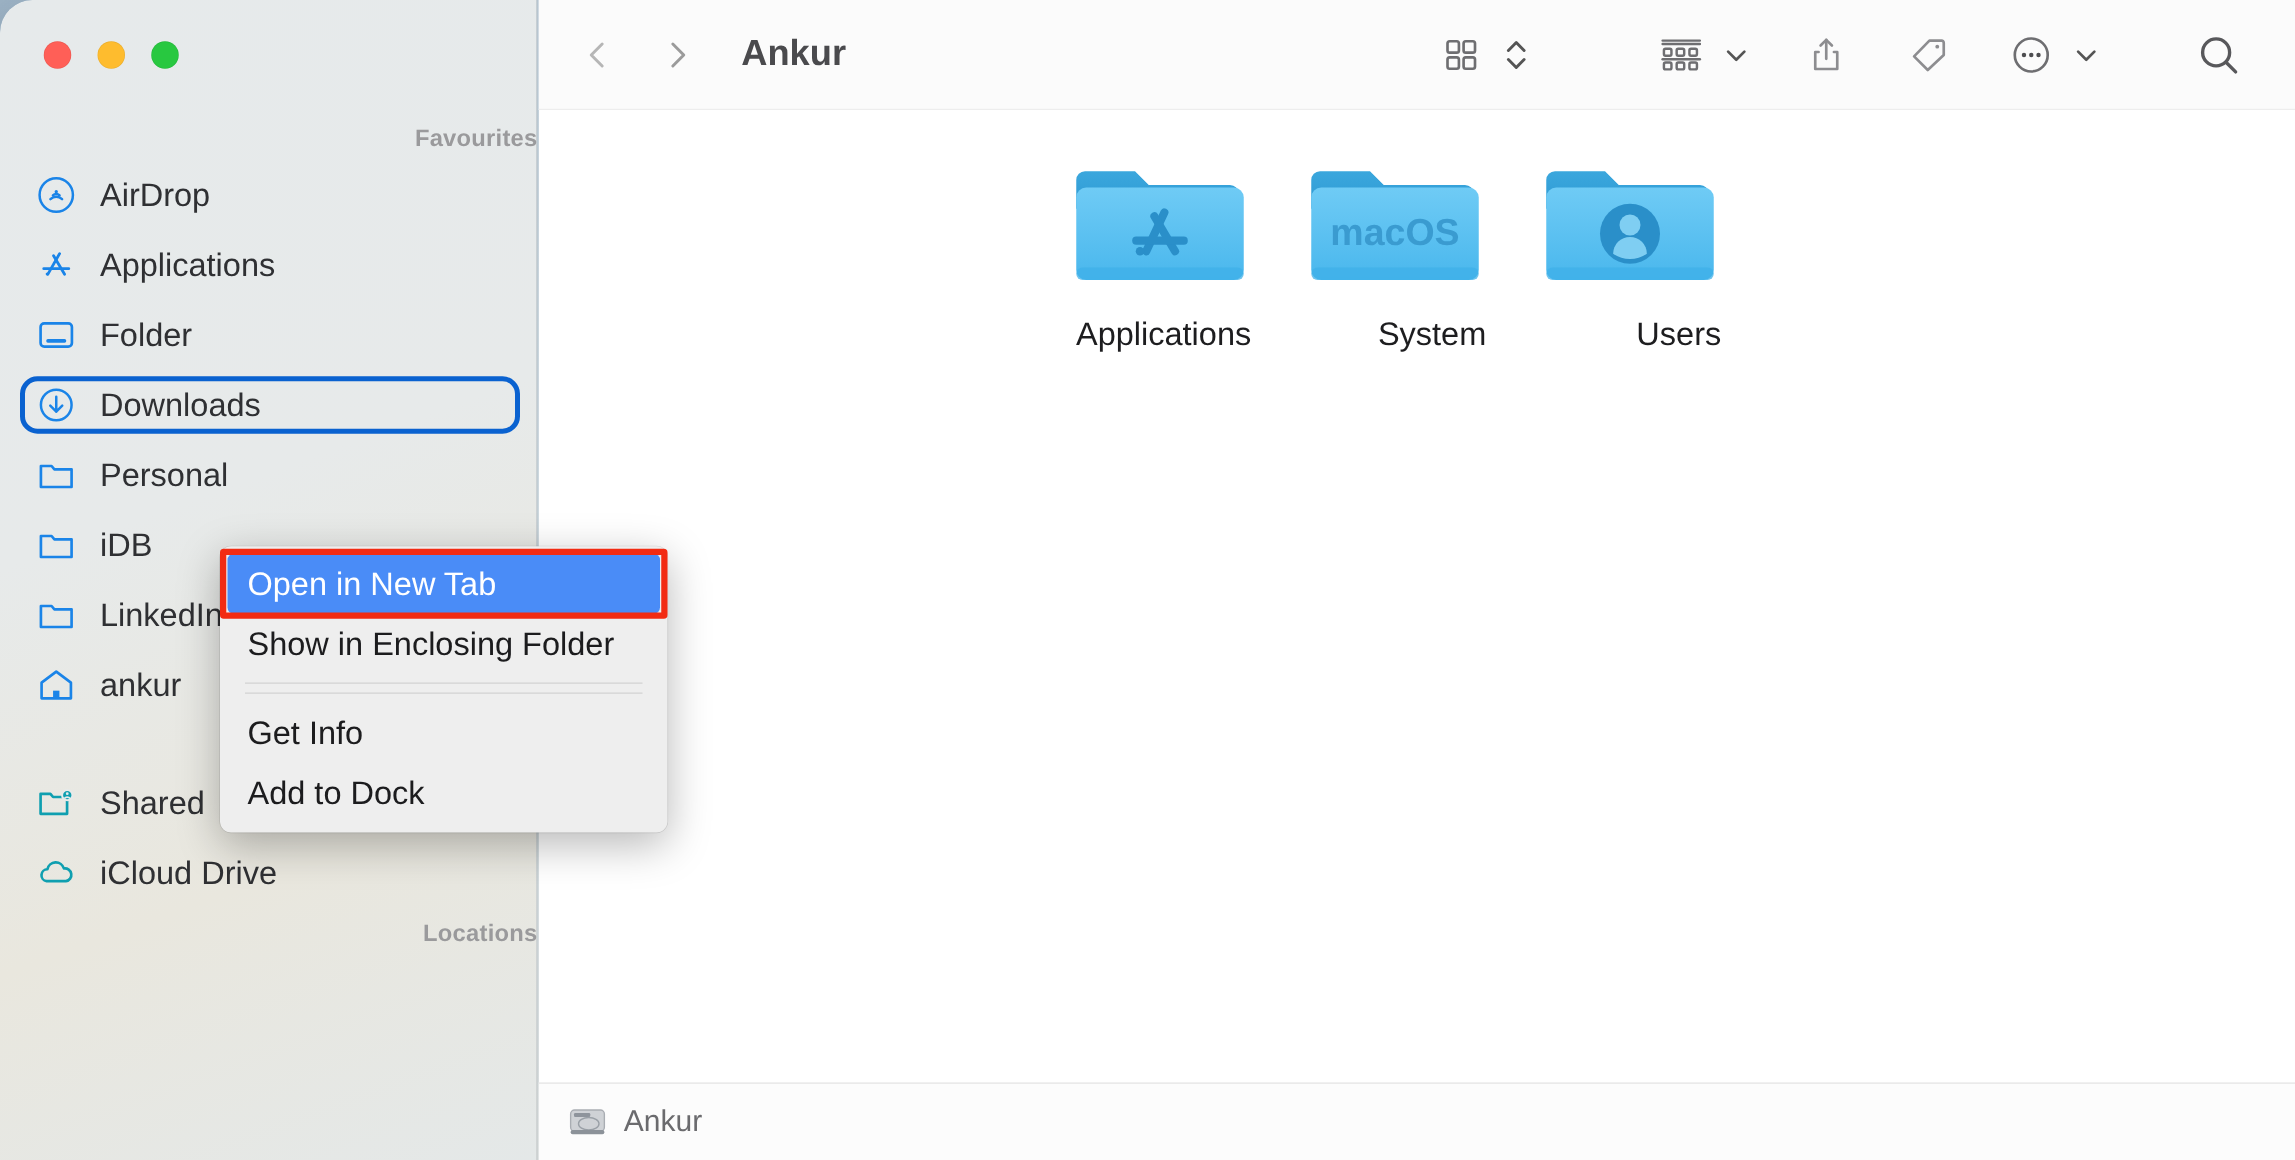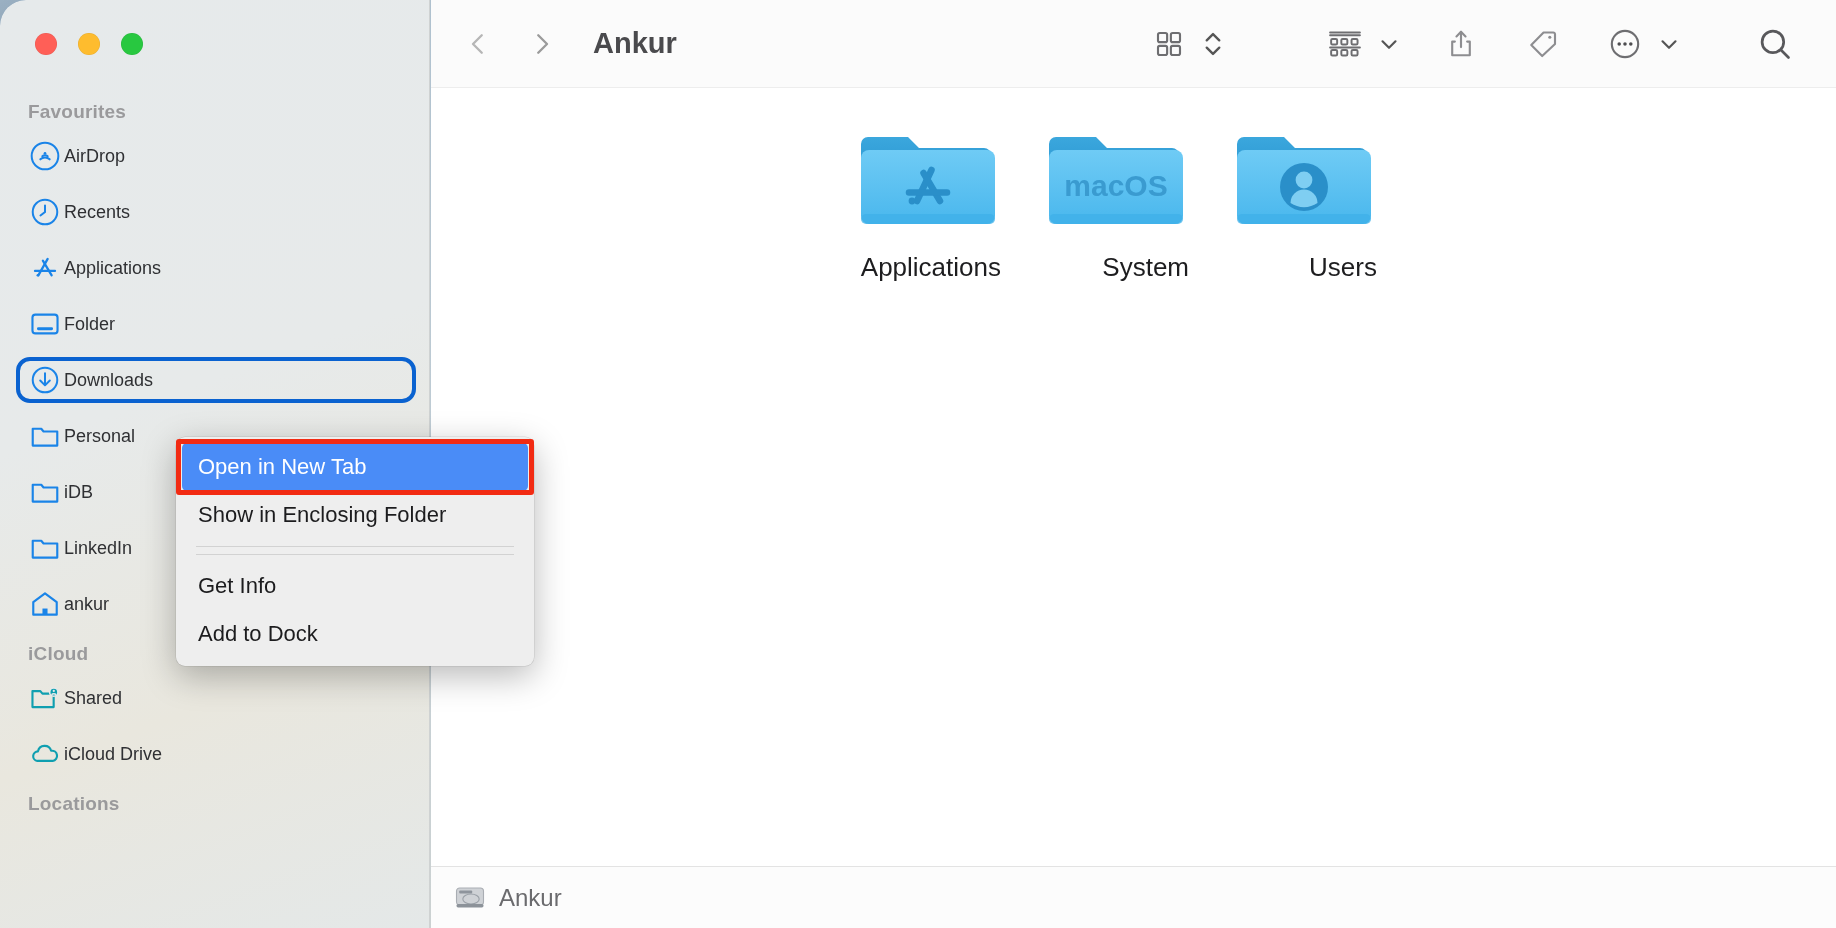--- a/index.html
+++ b/index.html
@@ -34,29 +34,29 @@
   }
   .traffic {
     position: absolute; left: 35px; top: 33px;
     display: flex; gap: 21px;
   }
   .dot { width: 22px; height: 22px; border-radius: 50%; }
   .dot.red    { background: #ff5f57; box-shadow: inset 0 0 0 .5px rgba(0,0,0,.08); }
   .dot.yellow { background: #febc2e; box-shadow: inset 0 0 0 .5px rgba(0,0,0,.08); }
   .dot.green  { background: #28c840; box-shadow: inset 0 0 0 .5px rgba(0,0,0,.08); }
 
-  .sb-scroll { position: absolute; left: 0; top: 96px; width: 430px; bottom: 0; }
+  .sb-scroll { position: absolute; left: 0; top: 96px; width: 430px; bottom: 0; text-align: right; }
   .sb-section {
     font-size: 19px; font-weight: bold; color: #9a9a9c;
     padding: 5px 0 5px 28px; letter-spacing: .2px;
   }
   .sb-item {
     display: flex; align-items: center;
-    height: 56px; padding-left: 28px; gap: 2px;
-    font-size: 18px; color: #2f3033;
+    height: 56px; padding-left: 28px; gap: 18px;
+    font-size: 26px; color: #2f3033;
     position: relative;
   }
   .sb-item .ico { width: 34px; height: 34px; flex: 0 0 34px; display:flex; align-items:center; justify-content:center; }
   .sb-item.focused::after {
     content:''; position: absolute;
     left: 16px; right: 14px; top: 5px; bottom: 5px;
     border: 4px solid #0a62d0; border-radius: 14px;
     pointer-events: none;
   }
   
@@ -121,21 +121,21 @@
     background: #eeeeee;
     border-radius: 9px;
     box-shadow: 0 10px 34px rgba(0,0,0,.28), 0 0 0 .5px rgba(0,0,0,.12);
     padding: 6px 0 8px 0;
     z-index: 50;
   }
   .mi {
     height: 48px;
     display: flex; align-items: center;
     padding-left: 22px;
-    font-size: 22px; color: #1c1c1e;
+    font-size: 26px; color: #1c1c1e;
     white-space: nowrap;
   }
   .mi.sel {
     background: #4a8cf7;
     color: #ffffff;
     margin: 0 6px;
     border-radius: 5px;
     padding-left: 16px;
   }
   .mi-wrap-sel { position: relative; }
@@ -171,29 +171,20 @@
             <svg width="32" height="32" viewBox="0 0 24 24" fill="none" stroke="#1a84e8" stroke-width="1.5">
               <circle cx="12" cy="12" r="10"></circle>
               <path d="M8.5 14.5a5 5 0 0 1 7 0" stroke-linecap="round"></path>
               <path d="M10 12.2a2.8 2.8 0 0 1 4 0" stroke-linecap="round"></path>
               <circle cx="12" cy="10" r="1" fill="#1a84e8" stroke="none"></circle>
             </svg>
           </span>
           <span>AirDrop</span>
         </div>
 
-        <div class="sb-item">
-          <span class="ico">
-            <svg width="32" height="32" viewBox="0 0 24 24" fill="none" stroke="#1a84e8" stroke-width="1.5">
-              <circle cx="12" cy="12" r="9.2"></circle>
-              <path d="M12 7.2V12l-3.4 2.6" stroke-linecap="round"></path>
-            </svg>
-          </span>
-          <span>Recents</span>
-        </div>
 
         <div class="sb-item">
           <span class="ico">
             <svg width="32" height="32" viewBox="0 0 24 24" fill="none" stroke="#1a84e8" stroke-width="1.7" stroke-linecap="round">
               <path d="M7 17.5 14 5.2"></path>
               <path d="M17 17.5 10.4 6.5"></path>
               <path d="M4.5 14.2h15"></path>
               <circle cx="6.6" cy="17.4" r=".95" fill="#1a84e8" stroke="none"></circle>
             </svg>
           </span>

